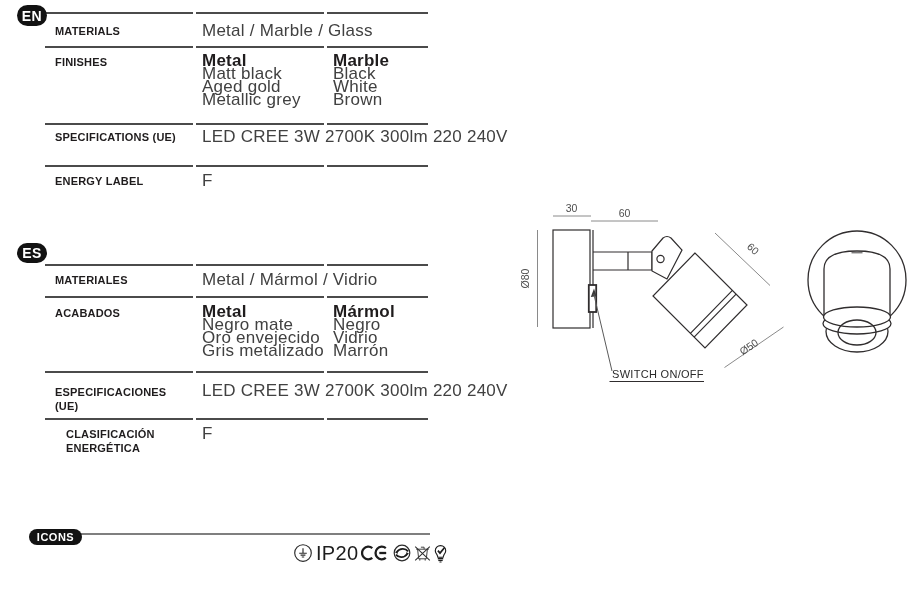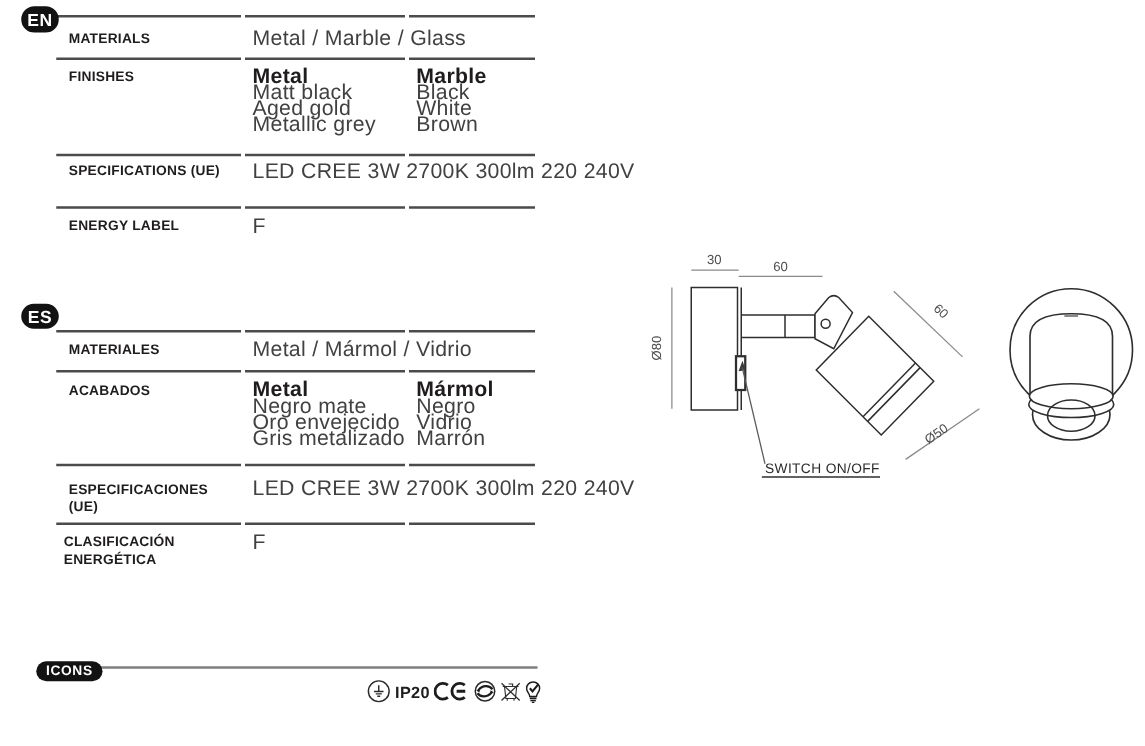--- a/index.html
+++ b/index.html
@@ -15,21 +15,21 @@
   .rule{
     position:absolute;left:45px;width:383px;height:1.5px;z-index:1;
     background:linear-gradient(to right,#4b4b4b 0 148px,transparent 148px 151px,#4b4b4b 151px 279px,transparent 279px 282px,#4b4b4b 282px 383px);
   }
   .lbl{position:absolute;font-weight:700;font-size:11px;letter-spacing:.2px;color:#1f1c1d;white-space:nowrap;}
   .val{position:absolute;font-size:17px;letter-spacing:.25px;color:#414141;white-space:nowrap;line-height:14.5px;}
   .col{line-height:12.9px;}
   .vhead{font-weight:700;color:#1f1c1d;}
   .icons-rule{position:absolute;left:71px;top:533px;width:359px;height:2.2px;background:#7f7f7f;}
   .icons-row{position:absolute;left:293px;top:543px;height:20px;display:flex;align-items:center;gap:2px;}
-  .ip{font-size:13px;font-weight:700;letter-spacing:.3px;color:#1d1d1d;padding:0 1px;}
+  .ip{font-size:20px;font-weight:400;letter-spacing:.3px;color:#1d1d1d;padding:0 1px;}
   .drawing{position:absolute;left:500px;top:190px;width:416px;height:210px;}
   svg{display:block;}
   .dimtxt{font-family:"Liberation Sans",sans-serif;font-size:10.5px;fill:#4e4e4e;}
   .swtxt{font-family:"Liberation Sans",sans-serif;font-size:11px;fill:#2b2b2b;letter-spacing:.3px;}
 </style>
 </head>
 <body>
 
 <div class="page">
 
@@ -95,21 +95,21 @@
 
     <div class="lbl" style="left:55px;top:385px;line-height:14px">
       <div>ESPECIFICACIONES</div>
       <div>(UE)</div>
     </div>
     <div class="val" style="left:202px;top:384px">
       <div>LED CREE 3W 2700K 300lm 220 240V</div>
     </div>
     <div class="rule" style="top:418px"></div>
 
-    <div class="lbl" style="left:51px;top:428px;line-height:13.5px">
+    <div class="lbl" style="left:66px;top:428px;line-height:13.5px">
       <div>CLASIFICACIÓN</div>
       <div>ENERGÉTICA</div>
     </div>
     <div class="val" style="left:202px;top:427px">F</div>
   </div>
 
   <svg class="drawing" viewBox="0 0 416 210" aria-hidden="true">
 
     <g stroke="#8a8a8a" stroke-width="1" fill="none">
       <path d="M53,26 H91"></path>

